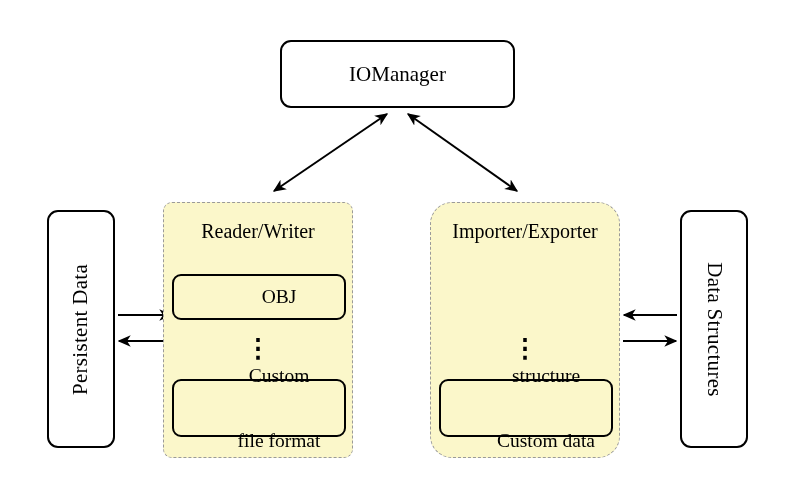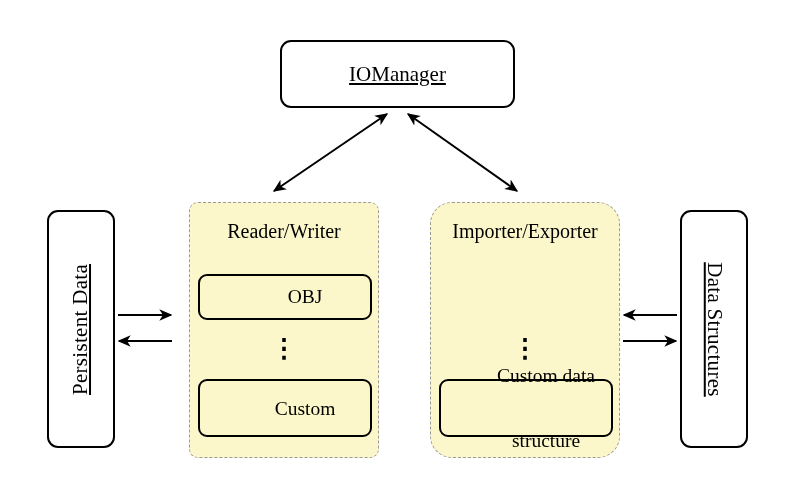--- a/index.html
+++ b/index.html
@@ -23,42 +23,41 @@
 
   
   .node {
     position: absolute;
     background: #ffffff;
     border: 2.5px solid #000;
     border-radius: 11px;
     display: flex;
     align-items: center;
     justify-content: center;
-    text-decoration: underline;
   }
   .iomanager { left: 280px; top: 40px; width: 235px; height: 68px; font-size: 21px; }
 
   .side-node { width: 68px; top: 210px; height: 238px; }
   .side-node .vlabel { white-space: nowrap; font-size: 21px; letter-spacing: 0.3px; }
   .persistent { left: 47px; }
   .persistent .vlabel { transform: rotate(-90deg); }
   .datastruct { left: 680px; }
   .datastruct .vlabel { transform: rotate(90deg); }
 
   
   .group {
     position: absolute;
     top: 202px;
     width: 190px;
     height: 256px;
     background: #FBF7CA;
     border: 1.6px dashed #9a9a9a;
     border-radius: 9px;
   }
-  .group-left  { left: 189px; }
+  .group-left  { left: 163px; }
   .group-right { left: 430px; border-radius: 22px; }
 
   .group-title {
     position: absolute;
     top: 17px; left: 0; right: 0;
     text-align: center;
     font-size: 20px;
   }
 
   .inner-box {
@@ -126,25 +125,26 @@
   </div>
 
   <div class="group group-left">
     <div class="group-title">Reader/Writer</div>
     <div class="inner-box inner-top">
       <span>OBJ</span>
     </div>
     <div class="dots">⋮</div>
     <div class="inner-box inner-bottom">
       <span>Custom</span>
+      <span>file format</span>
     </div>
   </div>
 
   <div class="group group-right">
     <div class="group-title">Importer/Exporter</div>
     <div class="dots">⋮</div>
     <div class="inner-box inner-bottom">
+      <span>structure</span>
       <span>Custom data</span>
-      <span>structure</span>
     </div>
   </div>
 
 </div>
 
 </body></html>

